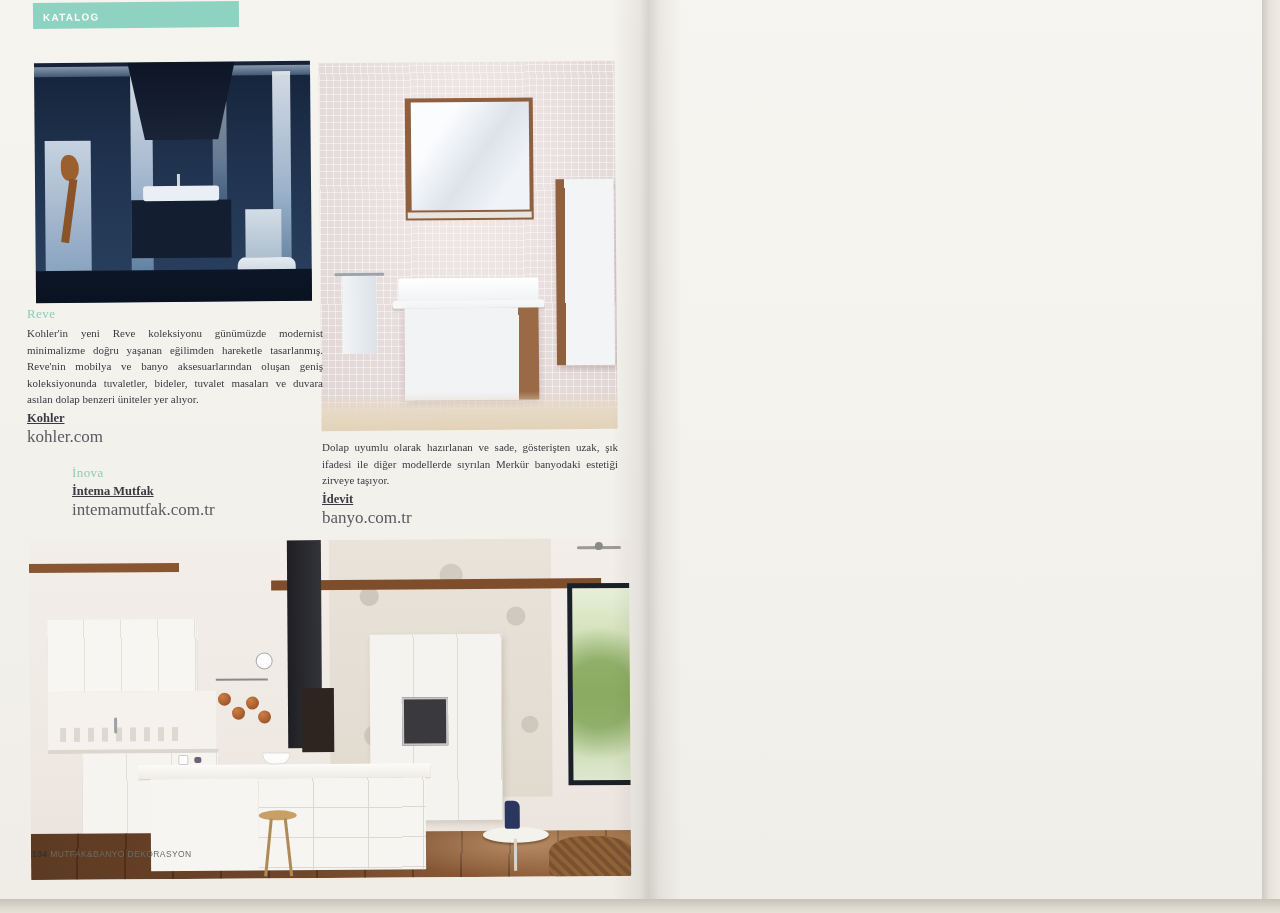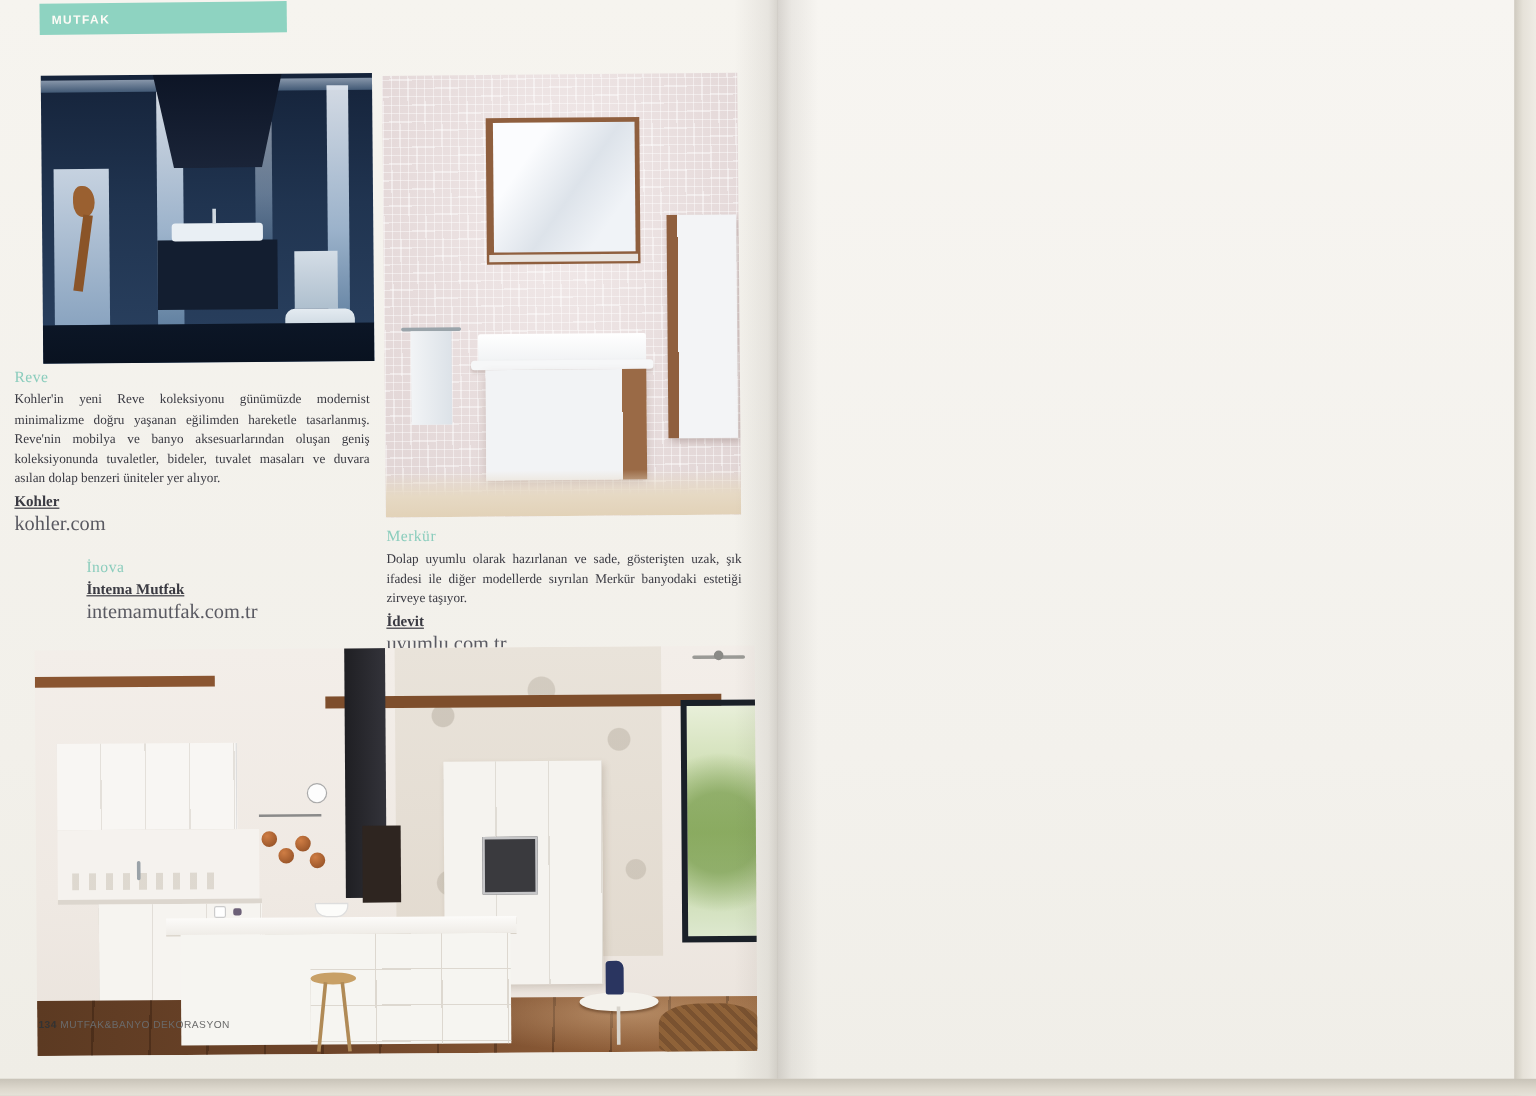--- a/index.html
+++ b/index.html
@@ -20,21 +20,21 @@
   
   .band{position:absolute;height:26px;color:#fdfbf6;font-size:10px;font-weight:bold;
     letter-spacing:1.2px;line-height:30px;}
   #band-katalog{left:33px;top:2px;width:196px;background:#8ed3c1;padding-left:10px;transform:rotate(-.6deg);}
   
   .catalog-block{position:absolute;font-family:"Liberation Serif",serif;color:#3a3a42;}
   .catalog-block h3{margin:0 0 3px 0;font-size:13px;font-weight:normal;color:#8bcdbd;letter-spacing:.4px;}
   .catalog-block p{margin:0;font-size:11px;line-height:16.5px;text-align:justify;}
   .catalog-block .brand{font-weight:bold;font-size:12.5px;margin-top:3px;text-decoration:underline;}
   .catalog-block .url{font-size:17px;color:#5a5a62;margin-top:1px;}
-  #block-reve{left:12px;top:306px;width:296px;}
+  #block-reve{left:27px;top:306px;width:296px;}
   #block-inova{left:28px;top:465px;width:292px;margin-left:44px;}
   #block-merkur{left:322px;top:439px;width:296px;}
   .footer{position:absolute;top:849px;font-size:8.5px;color:#6a6a6a;letter-spacing:.4px;}
   .footer b{color:#333;}
   #footer-left{left:32px;}
   
   .photo{position:absolute;overflow:hidden;}
   
   #photo-blue{left:35px;top:62px;width:276px;height:240px;
     background:linear-gradient(180deg,#15233a 0%,#203450 45%,#2a4160 100%);transform:rotate(-.5deg);}
@@ -131,21 +131,21 @@
   
 </style>
 </head>
 <body>
 
 <div id="spread">
 
   <div id="page-left">
 
     <div class="band" id="band-katalog">
-      <span>MUTFAK</span>
+      <span>KATALOG</span>
     </div>
 
     <div class="photo" id="photo-blue">
       <div class="abs s1-topline"></div>
       <div class="abs s1-slot" style="left:96px;top:14px;height:196px;"></div>
       <div class="abs s1-slot" style="left:238px;top:10px;height:200px;width:18px;"></div>
       <div class="abs s1-slot" style="left:178px;top:40px;height:100px;width:14px;opacity:.5;"></div>
       <div class="abs s1-alcove"></div>
       <div class="abs s1-fig1"></div>
       <div class="abs s1-fig2"></div>
@@ -178,24 +178,23 @@
       <div class="url">kohler.com</div>
     </div>
 
     <div class="catalog-block" id="block-inova">
       <h3>İnova</h3>
       <div class="brand">İntema Mutfak</div>
       <div class="url">intemamutfak.com.tr</div>
     </div>
 
     <div class="catalog-block" id="block-merkur">
-      <h3>Merkür</h3>
       <p>Dolap uyumlu olarak hazırlanan ve sade, gösterişten uzak, şık ifadesi ile diğer modellerde sıyrılan Merkür banyodaki estetiği zirveye taşıyor.</p>
       <div class="brand">İdevit</div>
-      <div class="url">uyumlu.com.tr</div>
+      <div class="url">banyo.com.tr</div>
     </div>
 
     <div class="photo" id="photo-kitchen">
       <div class="abs s3-beam1"></div>
       <div class="abs s3-stone"></div>
       <div class="abs s3-beam2"></div>
       <div class="abs s3-hood"></div>
       <div class="abs s3-hoodbox"></div>
       <div class="abs s3-upcab"></div>
       <div class="abs s3-splash"></div>

